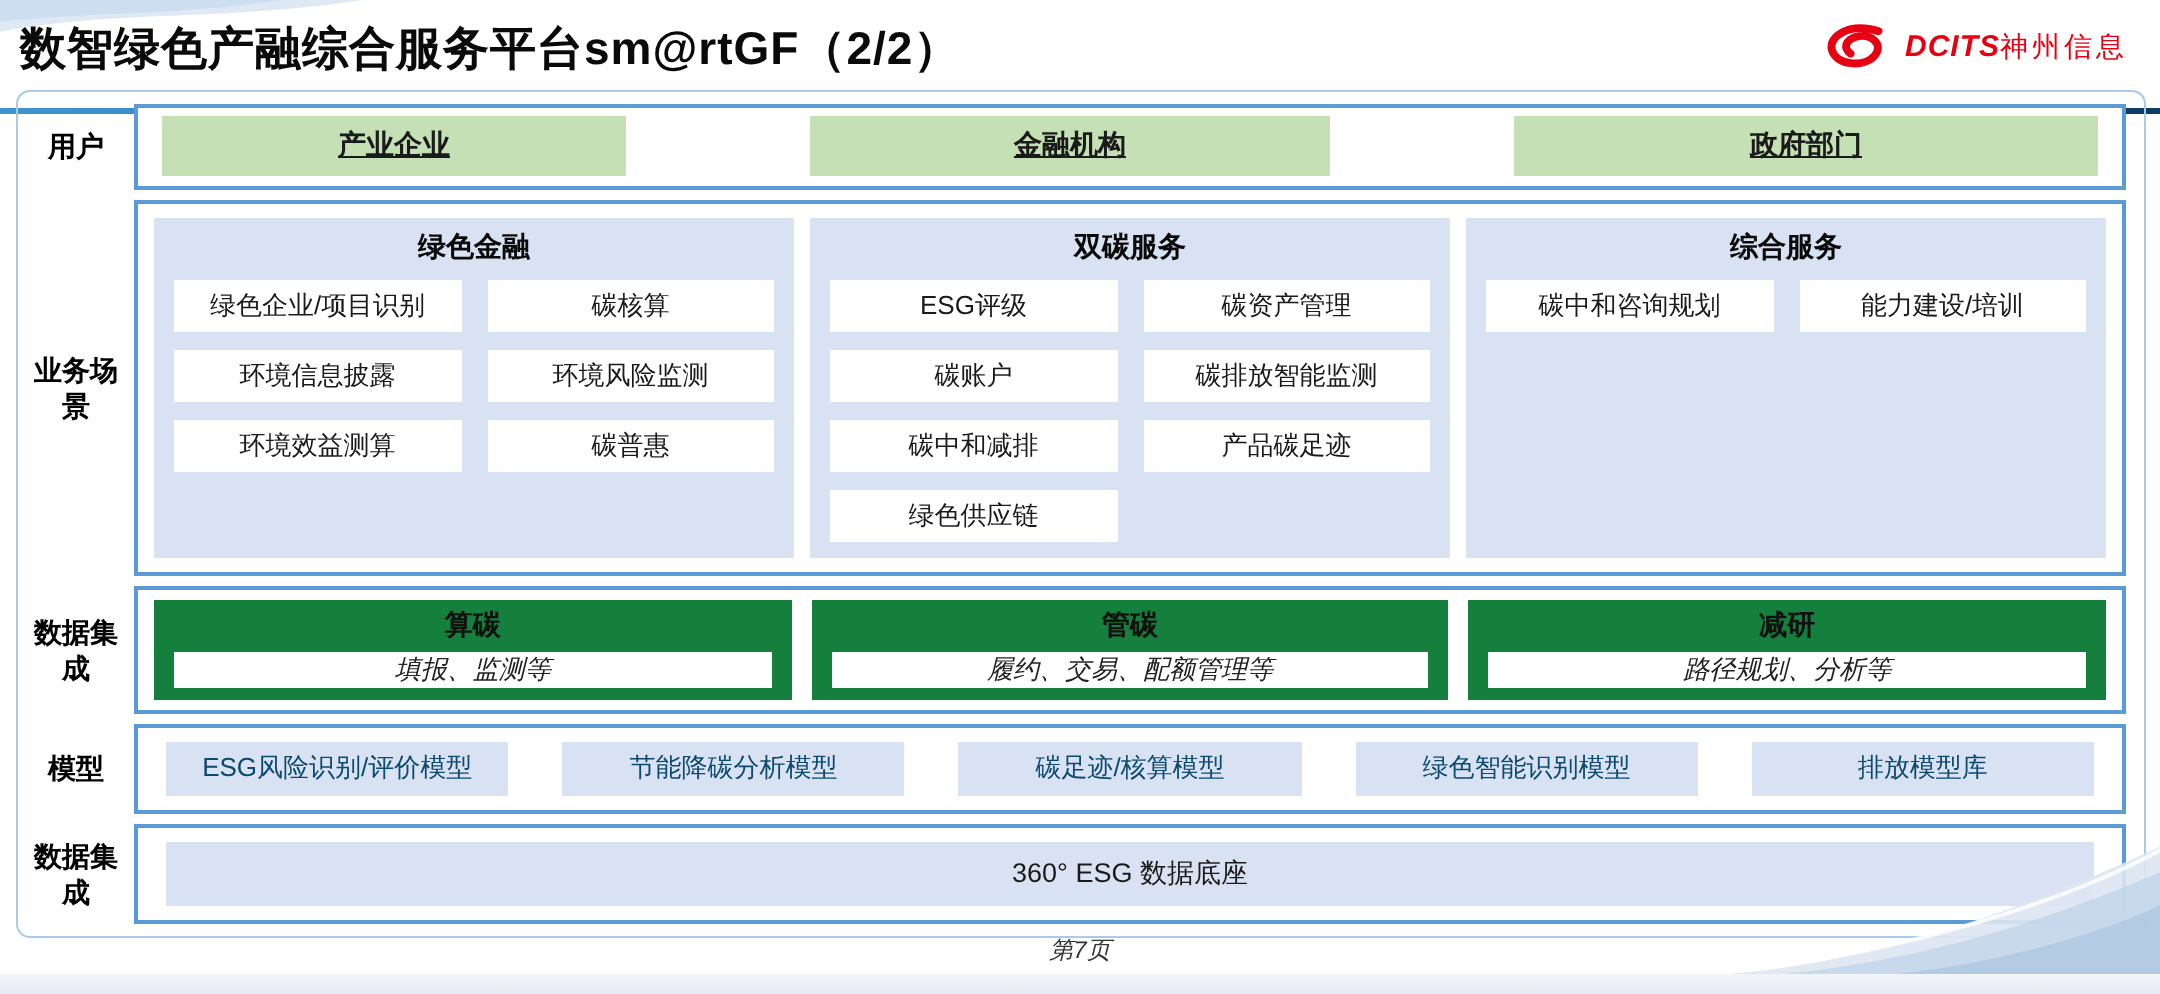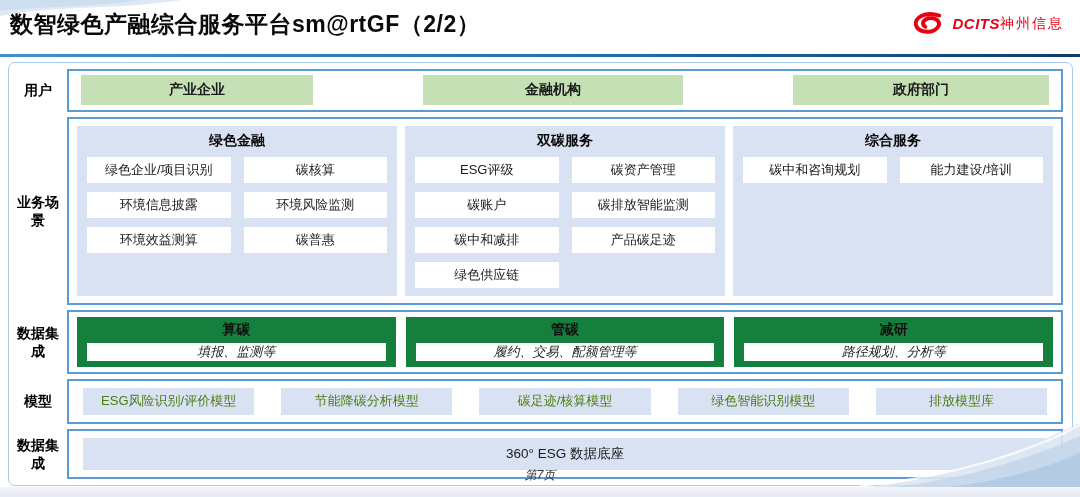--- a/index.html
+++ b/index.html
@@ -20,43 +20,43 @@
   .logo-text { display:flex; flex-direction:row; line-height:1.05; }
   .logo-brand { color:#e60012; font-size:15px; font-weight:bold; font-style:italic; letter-spacing:0.5px; }
   .logo-company { color:#e60012; font-size:14px; letter-spacing:2px; }
   .title-rule {
     position:absolute; left:0; right:0; top:54px; height:3px;
     background:linear-gradient(to right,#3f93cc 0%,#1f6fb2 55%,#0e3d66 100%);
   }
 
   
   .board {
-    position:absolute; left:8px; top:62px; width:1065px; height:424px;
+    position:absolute; left:8px; top:45px; width:1065px; height:424px;
     border:1px solid #a9cbe8; border-radius:7px;
     padding:6px 9px 6px 0;
     display:flex; flex-direction:column; gap:5px;
   }
   .row { display:flex; align-items:stretch; }
   .row-label {
     width:52px; margin:0 3px; flex:none;
     display:flex; align-items:center; justify-content:center;
     text-align:center; font-size:14px; font-weight:bold; line-height:1.3; color:#000;
   }
   .row-box {
     flex:1; background:#fff; border:2px solid #5b9bd5;
   }
 
   
   .row-users { height:46px; }
   .row-users .row-box { display:flex; align-items:center; justify-content:space-between; padding:0 12px; }
   .user-box {
     background:#c5e0b4; height:30px; display:flex; align-items:center; justify-content:center;
-    font-size:14px; font-weight:bold; color:#1a1a1a;
-  }
-  .user-box.w1 { width:232px; } .user-box.w2 { width:260px; } .user-box.w3 { width:256px; }
+    font-size:14px; font-weight:bold; color:#1a1a1a;text-decoration:underline;
+  }
+  .user-box.w1 { width:232px; } .user-box.w2 { width:260px; } .user-box.w3 { width:292px; }
 
   
   .row-scenes { flex:1; }
   .row-scenes .row-box { display:flex; gap:8px; padding:7px 8px; }
   .panel { flex:1; background:#d9e2f3; padding:4px 10px 8px; display:flex; flex-direction:column; }
   .panel-title { text-align:center; font-size:14px; font-weight:bold; margin:2px 0 7px; color:#0a0a0a; }
   .panel-grid { display:grid; grid-template-columns:1fr 1fr; gap:9px 13px; align-content:start; }
   .item {
     background:#fff; height:26px; display:flex; align-items:center; justify-content:center;
     font-size:13px; color:#1a1a1a; white-space:nowrap;
@@ -70,21 +70,21 @@
   .cap-desc {
     background:#fff; height:24px; display:flex; align-items:center; justify-content:center;
     font-size:13px; font-style:italic; color:#222;
   }
 
   
   .row-models { height:48px; }
   .row-models .row-box { display:flex; gap:27px; padding:7px 14px; }
   .model-box {
     flex:1; background:#d9e2f3; display:flex; align-items:center; justify-content:center;
-    font-size:13px; color:#4d7c0f; white-space:nowrap;
+    font-size:13px; color:#0c4a6e; white-space:nowrap;
   }
 
   
   .row-data { height:54px; }
   .row-data .row-box { padding:7px 14px; display:flex; }
   .data-box {
     flex:1; background:#d9e2f3; display:flex; align-items:center; justify-content:center;
     font-size:13.5px; color:#1a1a1a;
   }
 

